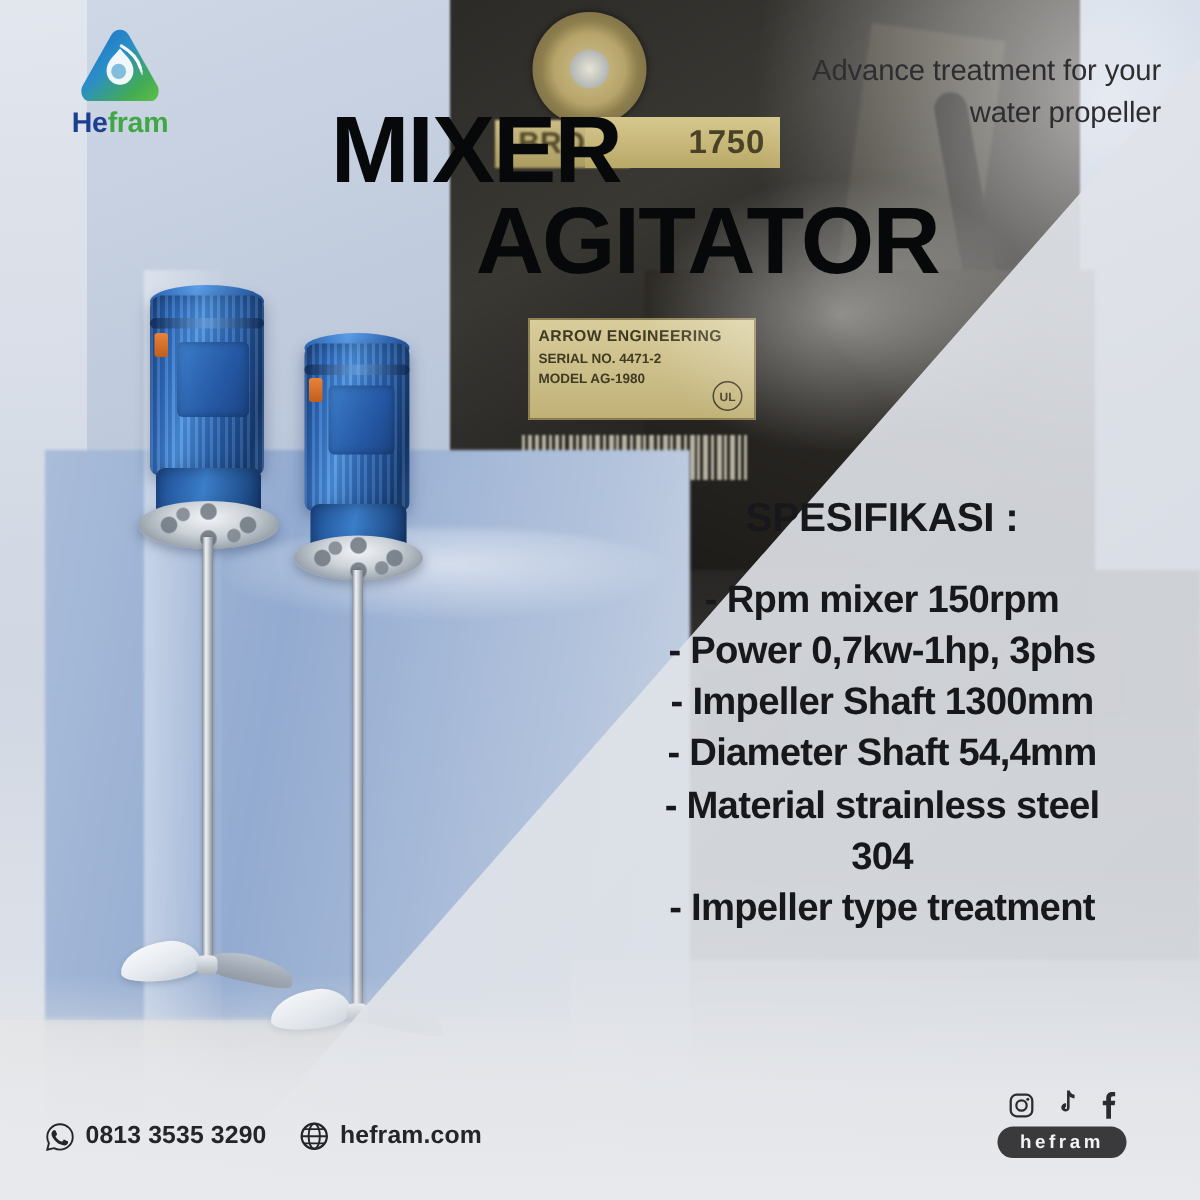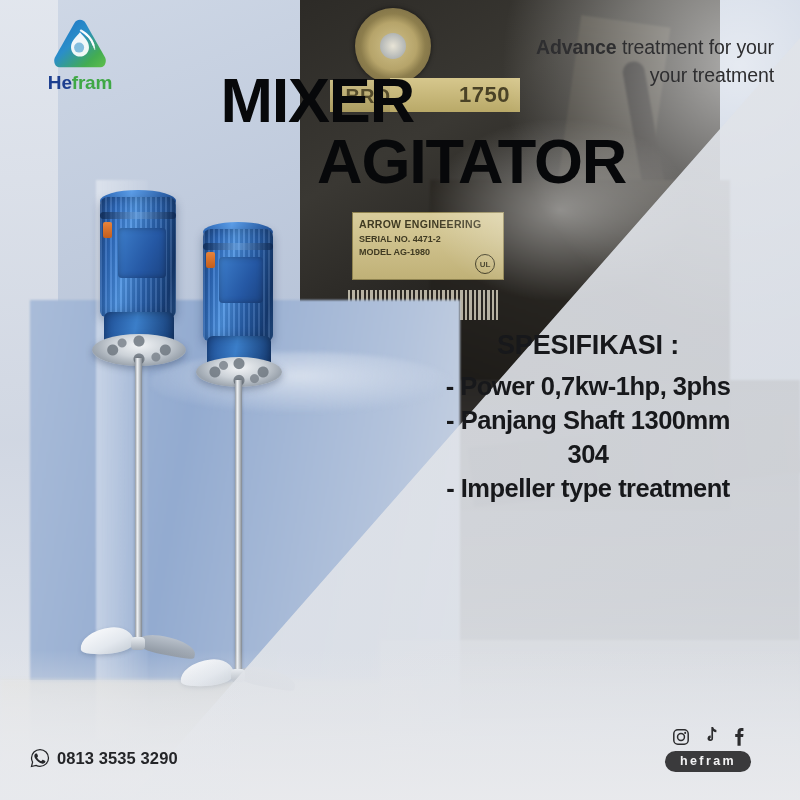--- a/index.html
+++ b/index.html
@@ -270,40 +270,40 @@
   .logo-text .fram { color:#3fa845; }
 
   
   .tagline {
     position:absolute; right:26px; top:34px;
     text-align:right;
     font-size:19.5px; line-height:1.42;
     color:#2e2e30; letter-spacing:-.1px;
     font-weight:500;
   }
-  .tagline b { font-weight:700; }
+  .tagline b { font-weight:400; }
 
   
   .title {
     position:absolute; left:0; top:70px; width:626px;
     color:#07080a; text-align:right;
     font-weight:800; font-size:63px; line-height:.97;
     letter-spacing:-1.2px;
   }
   .title .l1 { display:block; padding-right:212px; }
   .title .l2 { display:block; }
 
   
   .spec {
     position:absolute; left:392px; top:330px; width:392px;
     text-align:center; color:#17181b;
   }
   .spec-head {
     font:800 27px "Liberation Sans", sans-serif;
-    letter-spacing:-.2px; margin-bottom:9px;
+    letter-spacing:-.2px; margin-bottom:23px;
   }
   .spec-item {
     font:800 25.5px "Liberation Sans", sans-serif;
     line-height:1.26; letter-spacing:-.5px;
     margin-bottom:2px;
   }
 
   
   .footer-left {
     position:absolute; left:30px; bottom:32px;
@@ -424,43 +424,56 @@
       <path d="M33 14 C40 18 45 23 47 30" stroke="#ffffff" stroke-width="2.4" fill="none" opacity=".9" stroke-linecap="round"></path>
       <path d="M35 15 C42 20 46 25 48 33" stroke="#ffffff" stroke-width="1.8" fill="none" opacity=".75" stroke-linecap="round"></path>
       <path d="M37 17 C43.5 22 47 27 48.5 35" stroke="#ffffff" stroke-width="1.4" fill="none" opacity=".6" stroke-linecap="round"></path>
       <circle cx="31" cy="33" r="5.6" fill="#2a8ec9" opacity=".55"></circle>
     </svg>
     <div class="logo-text"><span class="he">He</span><span class="fram">fram</span></div>
   </div>
 
   <div class="tagline">
     <div><b>Advance</b><span> treatment for your</span></div>
-    <div>your treatment</div>
+    <div>water propeller</div>
   </div>
 
   <h1 class="title">
     <span class="l1">MIXER</span>
     <span class="l2">AGITATOR</span>
   </h1>
 
   <div class="spec">
     <div class="spec-head">SPESIFIKASI :</div>
+    <div class="spec-item">- Rpm mixer 150rpm</div>
     <div class="spec-item">- Power 0,7kw-1hp, 3phs</div>
-    <div class="spec-item">- Panjang Shaft 1300mm</div>
+    <div class="spec-item">- Impeller Shaft 1300mm</div>
+    <div class="spec-item">- Diameter Shaft 54,4mm</div>
+    <div class="spec-item">- Material strainless steel</div>
     <div class="spec-item">304</div>
     <div class="spec-item">- Impeller type treatment</div>
   </div>
 
   <div class="footer-left">
     <div class="contact">
       <svg width="20" height="20" viewBox="0 0 24 24">
         <path d="M12 1.8c-5.6 0-10.2 4.6-10.2 10.2 0 1.8.5 3.5 1.3 5L1.8 22.2l5.4-1.3c1.4.8 3.1 1.2 4.8 1.2 5.6 0 10.2-4.6 10.2-10.2S17.6 1.8 12 1.8z" fill="none" stroke="#242528" stroke-width="1.5"></path>
         <path d="M8.6 7.1c-.25-.55-.5-.55-.75-.56h-.63c-.22 0-.57.08-.87.4-.3.33-1.14 1.1-1.14 2.7s1.17 3.13 1.33 3.35c.17.22 2.26 3.6 5.58 4.9 2.76 1.08 3.32.86 3.92.81.6-.05 1.94-.79 2.21-1.56.27-.77.27-1.43.19-1.57-.08-.13-.3-.21-.63-.38-.33-.16-1.94-.95-2.24-1.06-.3-.11-.52-.16-.74.17-.22.33-.85 1.06-1.04 1.28-.19.22-.38.25-.71.08-.33-.16-1.39-.51-2.64-1.63-.98-.87-1.64-1.94-1.83-2.27-.19-.33-.02-.5.14-.67.15-.15.33-.38.49-.58.16-.19.22-.33.33-.55.11-.22.05-.41-.03-.58-.08-.16-.73-1.78-1-2.43z" fill="#242528"></path>
       </svg>
       <span>0813 3535 3290</span>
+    </div>
+    <div class="contact">
+      <svg width="21" height="21" viewBox="0 0 24 24">
+        <circle cx="12" cy="12" r="9.6" fill="none" stroke="#242528" stroke-width="1.7"></circle>
+        <ellipse cx="12" cy="12" rx="4.3" ry="9.6" fill="none" stroke="#242528" stroke-width="1.5"></ellipse>
+        <line x1="2.4" y1="12" x2="21.6" y2="12" stroke="#242528" stroke-width="1.5"></line>
+        <line x1="4" y1="6.6" x2="20" y2="6.6" stroke="#242528" stroke-width="1.3"></line>
+        <line x1="4" y1="17.4" x2="20" y2="17.4" stroke="#242528" stroke-width="1.3"></line>
+      </svg>
+      <span>hefram.com</span>
     </div>
   </div>
 
   <div class="social">
     <div class="social-icons">
       <svg width="18" height="18" viewBox="0 0 24 24">
         <rect x="2.4" y="2.4" width="19.2" height="19.2" rx="5.4" fill="none" stroke="#2c2c2e" stroke-width="2"></rect>
         <circle cx="12" cy="12" r="4.6" fill="none" stroke="#2c2c2e" stroke-width="2"></circle>
         <circle cx="17.6" cy="6.5" r="1.35" fill="#2c2c2e"></circle>
       </svg>

